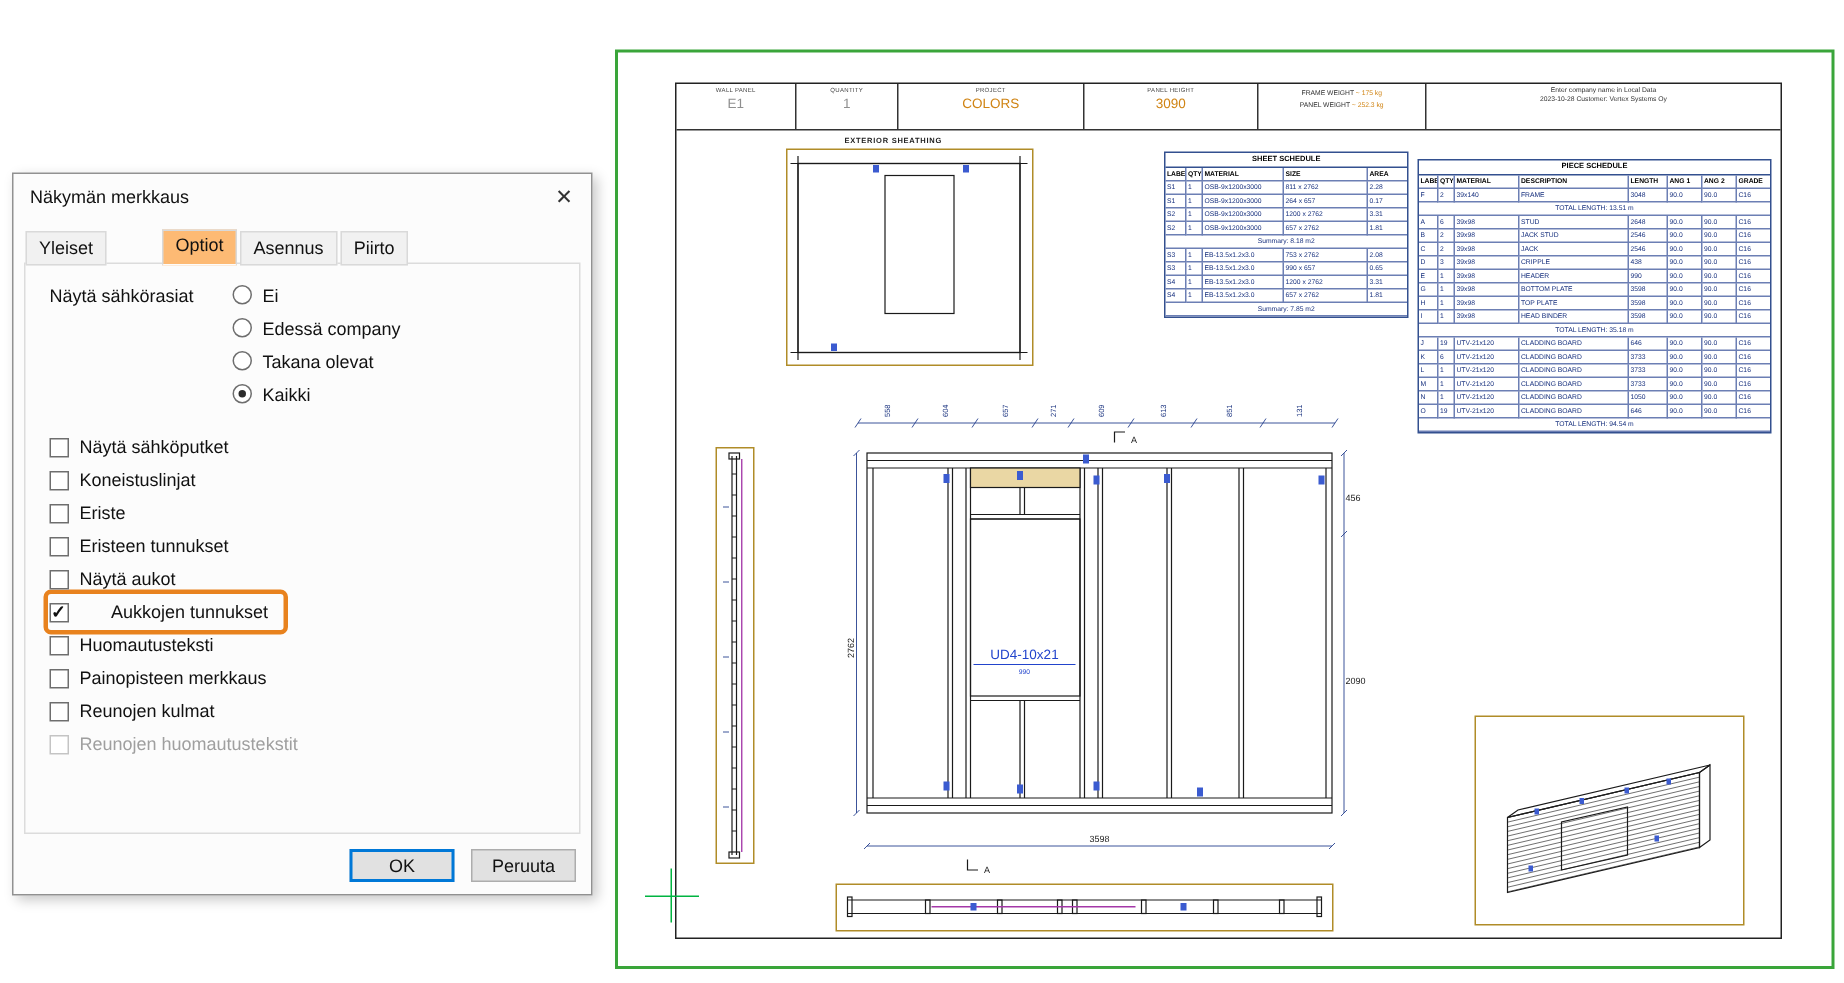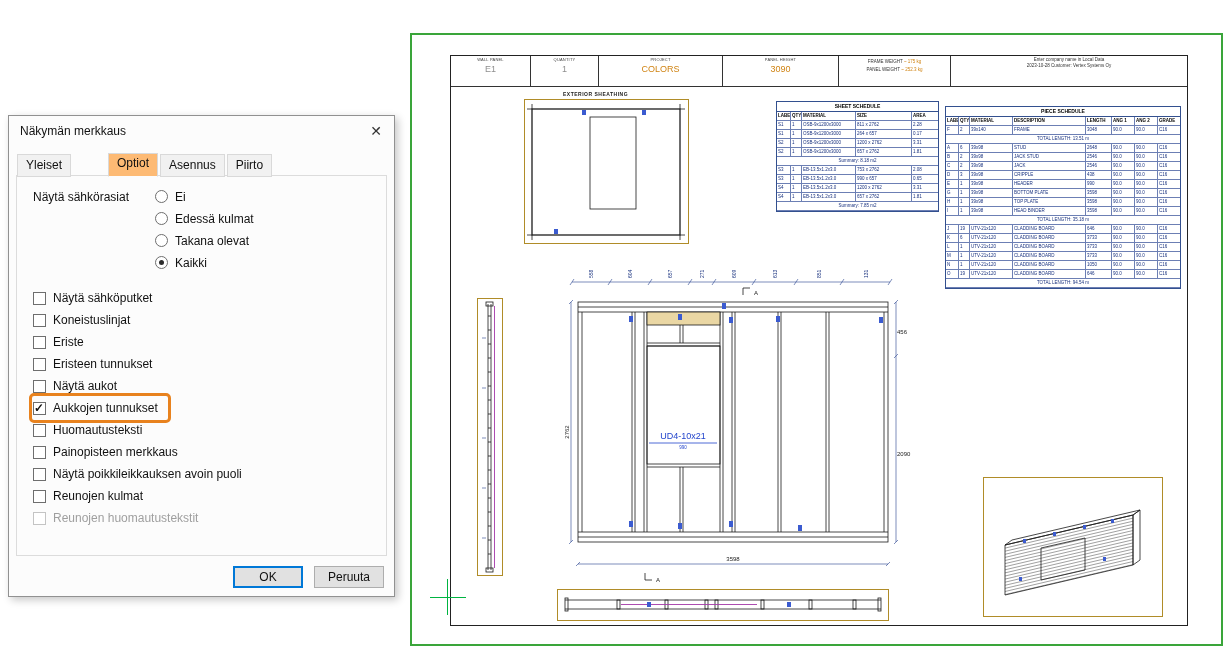--- a/index.html
+++ b/index.html
@@ -23,21 +23,21 @@
   .group-label{flex:0 0 122px;}
   .opt-row{height:22px;display:flex;align-items:flex-start;}
   .radio{width:13px;height:13px;border:1px solid #6e6e6e;border-radius:50%;background:#fff;
          display:inline-flex;align-items:center;justify-content:center;margin-right:7px;box-sizing:border-box;}
   .radio.sel::after{content:'';width:5px;height:5px;border-radius:50%;background:#2b2b2b;}
   .cb-row{height:22px;display:flex;align-items:center;}
   .cb{width:13px;height:13px;border:1px solid #6e6e6e;background:#fff;margin-right:7px;
       box-sizing:border-box;position:relative;flex:0 0 13px;}
   .cb.checked::after{content:'✓';position:absolute;left:0;top:-2px;font-size:12px;font-weight:bold;color:#111;}
   .cb-row.highlighted{outline:3px solid var(--accent-orange,#e8821e);outline-offset:1px;
-                      width:fit-content;padding-right:9px;border-radius:1px;}
+                      width:fit-content;padding-right:9px;border-radius:1px;gap:21px;}
   .cb-row.disabled .cb{border-color:#c4c4c4;}
   .cb-row.disabled .cb-label{color:#9f9f9f;}
   .btn-row{position:absolute;right:10px;top:450px;display:flex;gap:11px;justify-content:space-between;}
   .btn{width:70px;height:22px;background:#e1e1e1;border:1px solid #adadad;font-family:inherit;
        font-size:12px;color:#111;padding:0;}
   .btn.ok{border:2px solid #0078d7;}
 
   
   .cad{position:absolute;left:410px;top:33px;width:809px;height:609px;background:#fff;
        border:2px solid var(--selection-green,#3aa53a);}
@@ -113,21 +113,21 @@
     <div class="tabpanel">
       <div class="radio-section">
         <span class="group-label">Näytä sähkörasiat</span>
         <div class="radio-col">
             <div class="opt-row">
               <span class="radio"></span>
               <span>Ei</span>
             </div>
             <div class="opt-row">
               <span class="radio"></span>
-              <span>Edessä kulmat</span>
+              <span>Edessä company</span>
             </div>
             <div class="opt-row">
               <span class="radio"></span>
               <span>Takana olevat</span>
             </div>
             <div class="opt-row">
               <span class="radio sel"></span>
               <span>Kaikki</span>
             </div>
           </div>
@@ -157,24 +157,20 @@
             <span class="cb checked"></span>
             <span class="cb-label">Aukkojen tunnukset</span>
           </div>
           <div class="cb-row">
             <span class="cb"></span>
             <span class="cb-label">Huomautusteksti</span>
           </div>
           <div class="cb-row">
             <span class="cb"></span>
             <span class="cb-label">Painopisteen merkkaus</span>
-          </div>
-          <div class="cb-row">
-            <span class="cb"></span>
-            <span class="cb-label">Näytä poikkileikkauksen avoin puoli</span>
           </div>
           <div class="cb-row">
             <span class="cb"></span>
             <span class="cb-label">Reunojen kulmat</span>
           </div>
           <div class="cb-row disabled">
             <span class="cb"></span>
             <span class="cb-label">Reunojen huomautustekstit</span>
           </div>
         </div>

